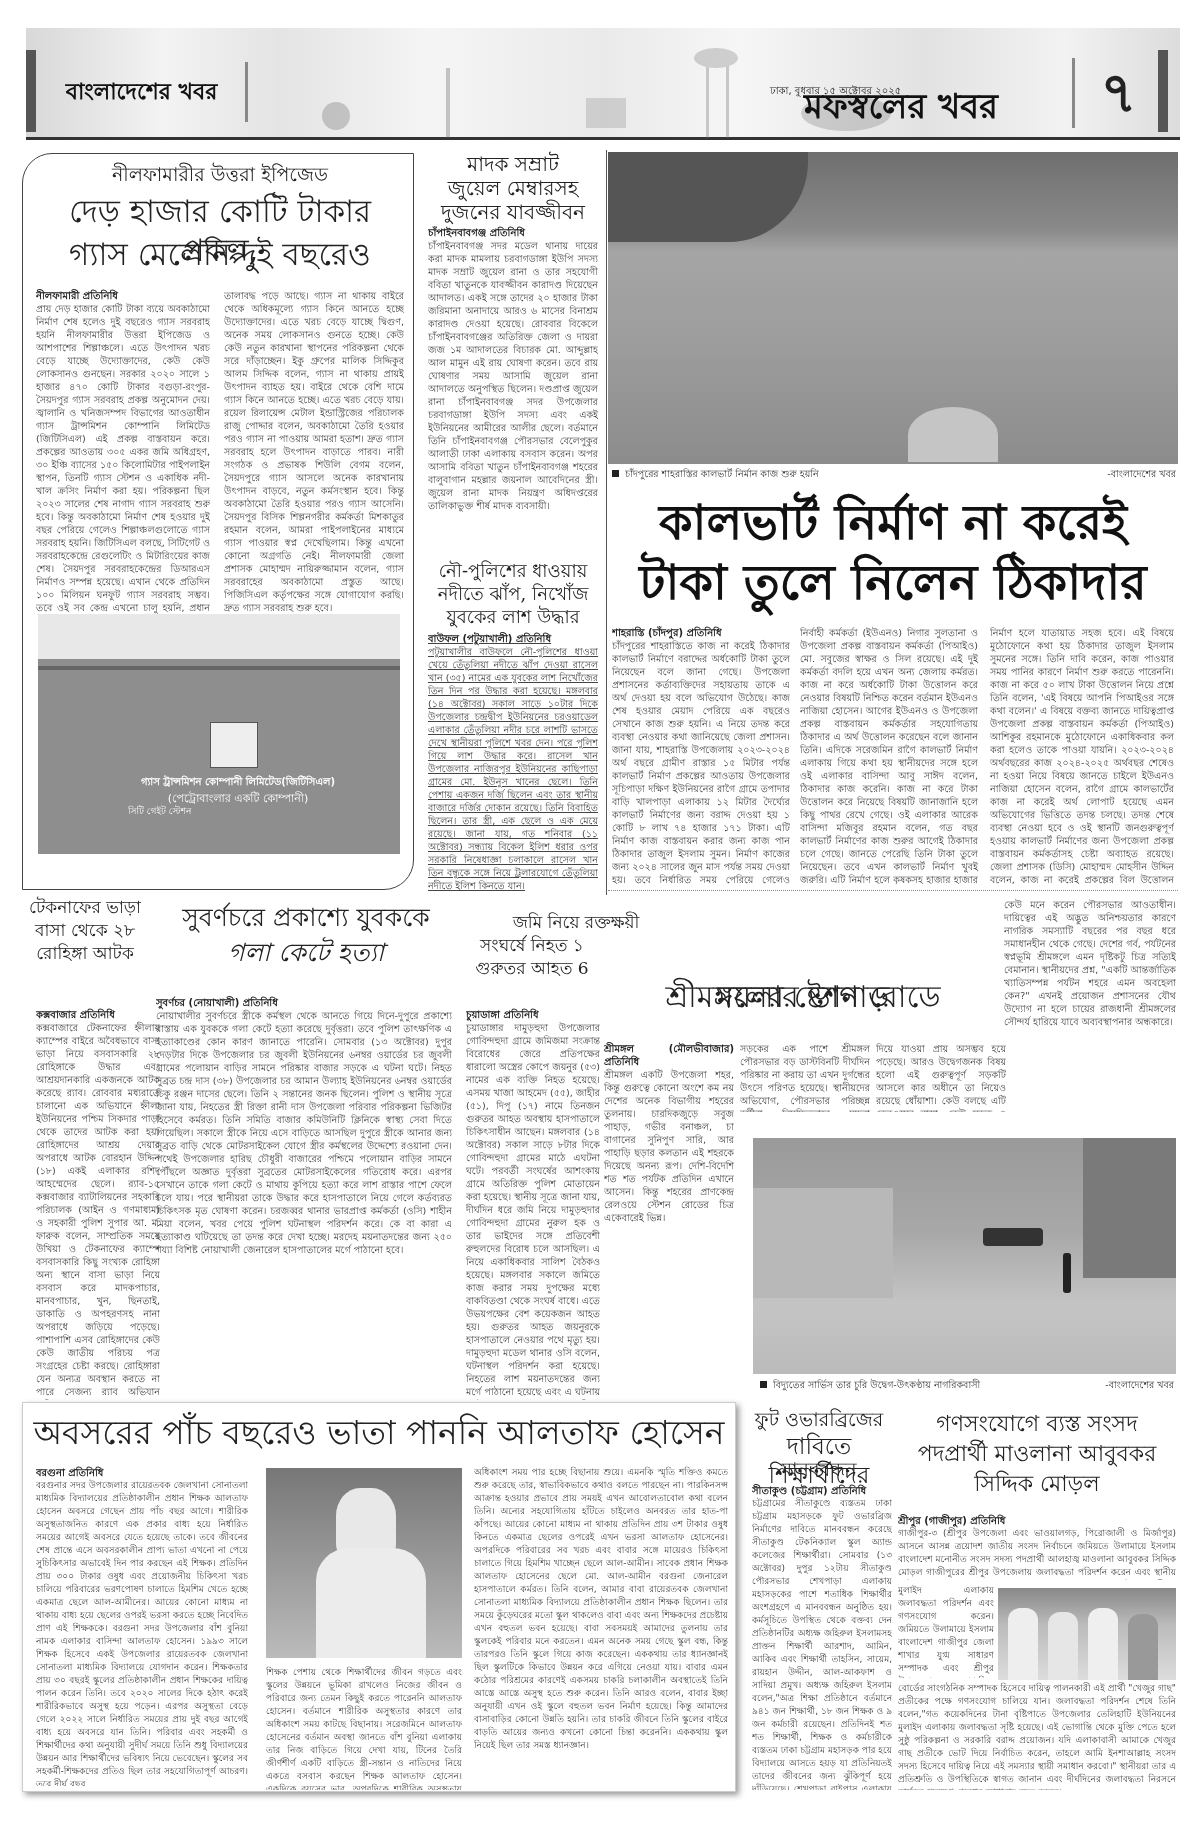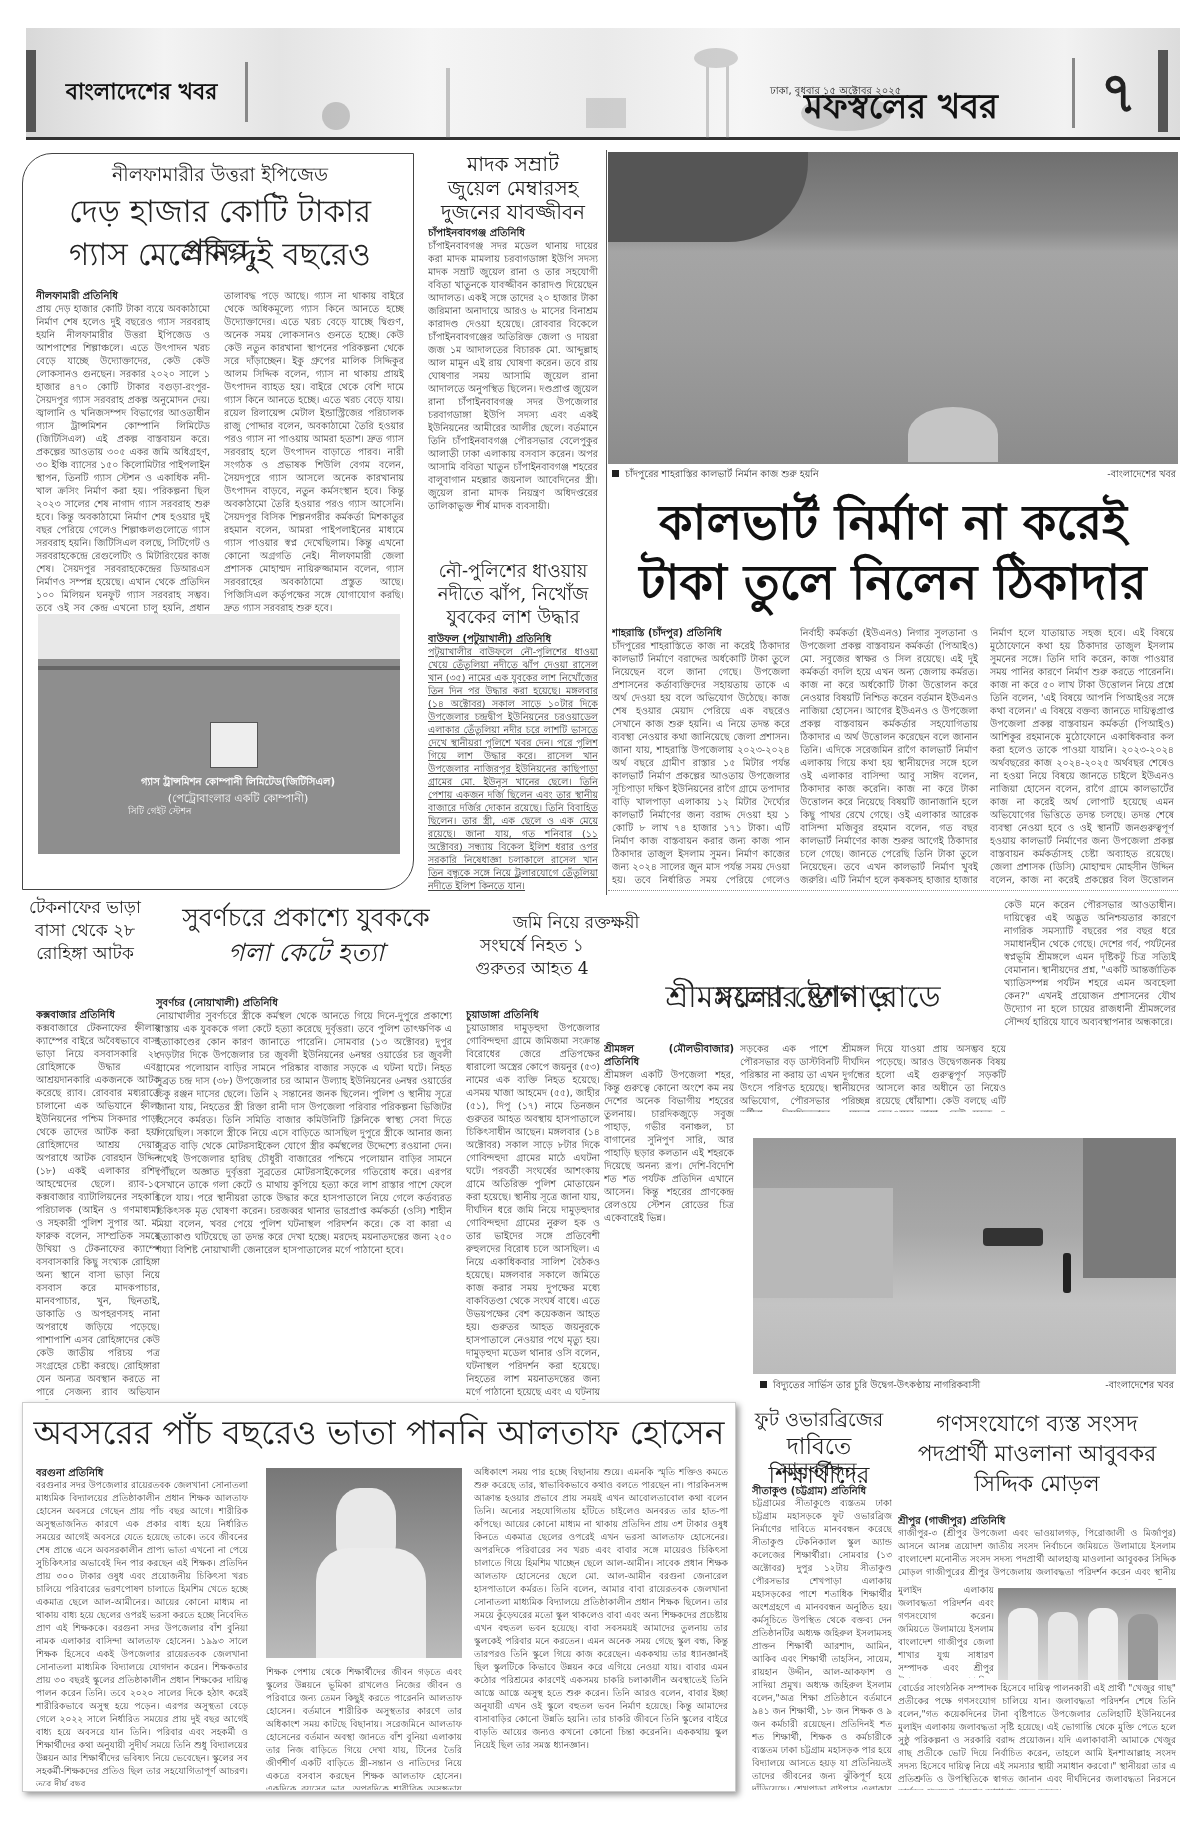--- a/index.html
+++ b/index.html
@@ -109,21 +109,21 @@
 
 <div class="abs head" style="left:156px;top:902px;width:300px;font-size:25px;">সুবর্ণচরে প্রকাশ্যে যুবককে</div>
 <div class="abs head" style="left:156px;top:937px;width:300px;font-size:25px;font-style:italic;">গলা কেটে হত্যা</div>
 <div class="abs body" style="left:156px;top:996px;width:296px;height:404px;">
   <span class="byline">সুবর্ণচর (নোয়াখালী) প্রতিনিধি</span>
   <span>নোয়াখালীর সুবর্ণচরে স্ত্রীকে কর্মস্থল থেকে আনতে গিয়ে দিনে-দুপুরে প্রকাশ্যে রাস্তায় এক যুবককে গলা কেটে হত্যা করেছে দুর্বৃত্তরা। তবে পুলিশ তাৎক্ষণিক এ হত্যাকাণ্ডের কোন কারণ জানাতে পারেনি। সোমবার (১৩ অক্টোবর) দুপুর দেড়টার দিকে উপজেলার চর জুবলী ইউনিয়নের ৬নম্বর ওয়ার্ডের চর জুবলী গ্রামের পলোয়ান বাড়ির সামনে পরিষ্কার বাজার সড়কে এ ঘটনা ঘটে। নিহত সুব্রত চন্দ্র দাস (৩৮) উপজেলার চর আমান উল্যাহ ইউনিয়নের ৬নম্বর ওয়ার্ডের চিকু রঞ্জন দাসের ছেলে। তিনি ২ সন্তানের জনক ছিলেন। পুলিশ ও স্থানীয় সূত্রে জানা যায়, নিহতের স্ত্রী রিক্তা রানী দাস উপজেলা পরিবার পরিকল্পনা ভিজিটর হিসেবে কর্মরত। তিনি সমিতি বাজার কমিউনিটি ক্লিনিকে স্বাস্থ্য সেবা দিতে গিয়েছিল। সকালে স্ত্রীকে নিয়ে এসে বাড়িতে আসছিল দুপুরে স্ত্রীকে আনার জন্য সুব্রত বাড়ি থেকে মোটরসাইকেল যোগে স্ত্রীর কর্মস্থলের উদ্দেশ্যে রওয়ানা দেন। পথেই উপজেলার হারিছ চৌধুরী বাজারের পশ্চিমে পলোয়ান বাড়ির সামনে পৌঁছলে অজ্ঞাত দুর্বৃত্তরা সুব্রতের মোটরসাইকেলের গতিরোধ করে। এরপর সেখানে তাকে গলা কেটে ও মাথায় কুপিয়ে হত্যা করে লাশ রাস্তার পাশে ফেলে চলে যায়। পরে স্থানীয়রা তাকে উদ্ধার করে হাসপাতালে নিয়ে গেলে কর্তব্যরত চিকিৎসক মৃত ঘোষণা করেন। চরজব্বর থানার ভারপ্রাপ্ত কর্মকর্তা (ওসি) শাহীন মিয়া বলেন, খবর পেয়ে পুলিশ ঘটনাস্থল পরিদর্শন করে। কে বা কারা এ হত্যাকাণ্ড ঘটিয়েছে তা তদন্ত করে দেখা হচ্ছে। মরদেহ ময়নাতদন্তের জন্য ২৫০ শয্যা বিশিষ্ট নোয়াখালী জেনারেল হাসপাতালের মর্গে পাঠানো হবে।</span>
 </div>
 
 <div class="abs head" style="left:462px;top:912px;width:140px;font-size:17px;margin-left:44px;">জমি নিয়ে রক্তক্ষয়ী</div>
 <div class="abs head" style="left:462px;top:935px;width:140px;font-size:17px;">সংঘর্ষে নিহত ১</div>
-<div class="abs head" style="left:462px;top:958px;width:140px;font-size:17px;">গুরুতর আহত 4</div>
+<div class="abs head" style="left:462px;top:958px;width:140px;font-size:17px;">গুরুতর আহত 6</div>
 <div class="abs body" style="left:466px;top:1008px;width:134px;height:392px;">
   <span class="byline">চুয়াডাঙ্গা প্রতিনিধি</span>
   <span>চুয়াডাঙ্গার দামুড়হুদা উপজেলার গোবিন্দহুদা গ্রামে জমিজমা সংক্রান্ত বিরোধের জেরে প্রতিপক্ষের ধারালো অস্ত্রের কোপে জয়নুর (৫৩) নামের এক ব্যক্তি নিহত হয়েছে। এসময় খাজা আহমেদ (৫৫), জাহীর (৫১), দিপু (১৭) নামে তিনজন গুরুতর আহত অবস্থায় হাসপাতালে চিকিৎসাধীন আছেন। মঙ্গলবার (১৪ অক্টোবর) সকাল সাড়ে ৮টার দিকে গোবিন্দহুদা গ্রামের মাঠে এঘটনা ঘটে। পরবর্তী সংঘর্ষের আশংকায় গ্রামে অতিরিক্ত পুলিশ মোতায়েন করা হয়েছে। স্থানীয় সূত্রে জানা যায়, দীর্ঘদিন ধরে জমি নিয়ে দামুড়হুদার গোবিন্দহুদা গ্রামের নুরুল হক ও তার ভাইদের সঙ্গে প্রতিবেশী রুহুলদের বিরোধ চলে আসছিল। এ নিয়ে একাধিকবার সালিশ বৈঠকও হয়েছে। মঙ্গলবার সকালে জমিতে কাজ করার সময় দুপক্ষের মধ্যে বাকবিতণ্ডা থেকে সংঘর্ষ বাধে। এতে উভয়পক্ষের বেশ কয়েকজন আহত হয়। গুরুতর আহত জয়নুরকে হাসপাতালে নেওয়ার পথে মৃত্যু হয়। দামুড়হুদা মডেল থানার ওসি বলেন, ঘটনাস্থল পরিদর্শন করা হয়েছে। নিহতের লাশ ময়নাতদন্তের জন্য মর্গে পাঠানো হয়েছে এবং এ ঘটনায় আইনগত ব্যবস্থা গ্রহণের প্রক্রিয়া চলছে।</span>
 </div>
 
 <div class="abs head" style="left:608px;top:978px;width:390px;font-size:30px;">শ্রীমঙ্গলের ষ্টেশন রোডে</div>
 <div class="abs head" style="left:608px;top:978px;width:390px;font-size:30px;">ময়লার ভাগাড়</div>
 <div class="abs body" style="left:1004px;top:898px;width:172px;height:210px;">কেউ মনে করেন পৌরসভার আওতাধীন। দায়িত্বের এই অদ্ভুত অনিশ্চয়তার কারণে নাগরিক সমস্যাটি বছরের পর বছর ধরে সমাধানহীন থেকে গেছে। দেশের গর্ব, পর্যটনের স্বপ্নভূমি শ্রীমঙ্গলে এমন দৃষ্টিকটু চিত্র সত্যিই বেমানান। স্থানীয়দের প্রশ্ন, "একটি আন্তর্জাতিক খ্যাতিসম্পন্ন পর্যটন শহরে এমন অবহেলা কেন?" এখনই প্রয়োজন প্রশাসনের যৌথ উদ্যোগ না হলে চায়ের রাজধানী শ্রীমঙ্গলের সৌন্দর্য হারিয়ে যাবে অব্যবস্থাপনার অন্ধকারে।</div>
 <div class="abs body" style="left:604px;top:1042px;width:130px;height:330px;">
   <span class="byline">শ্রীমঙ্গল (মৌলভীবাজার) প্রতিনিধি</span>

